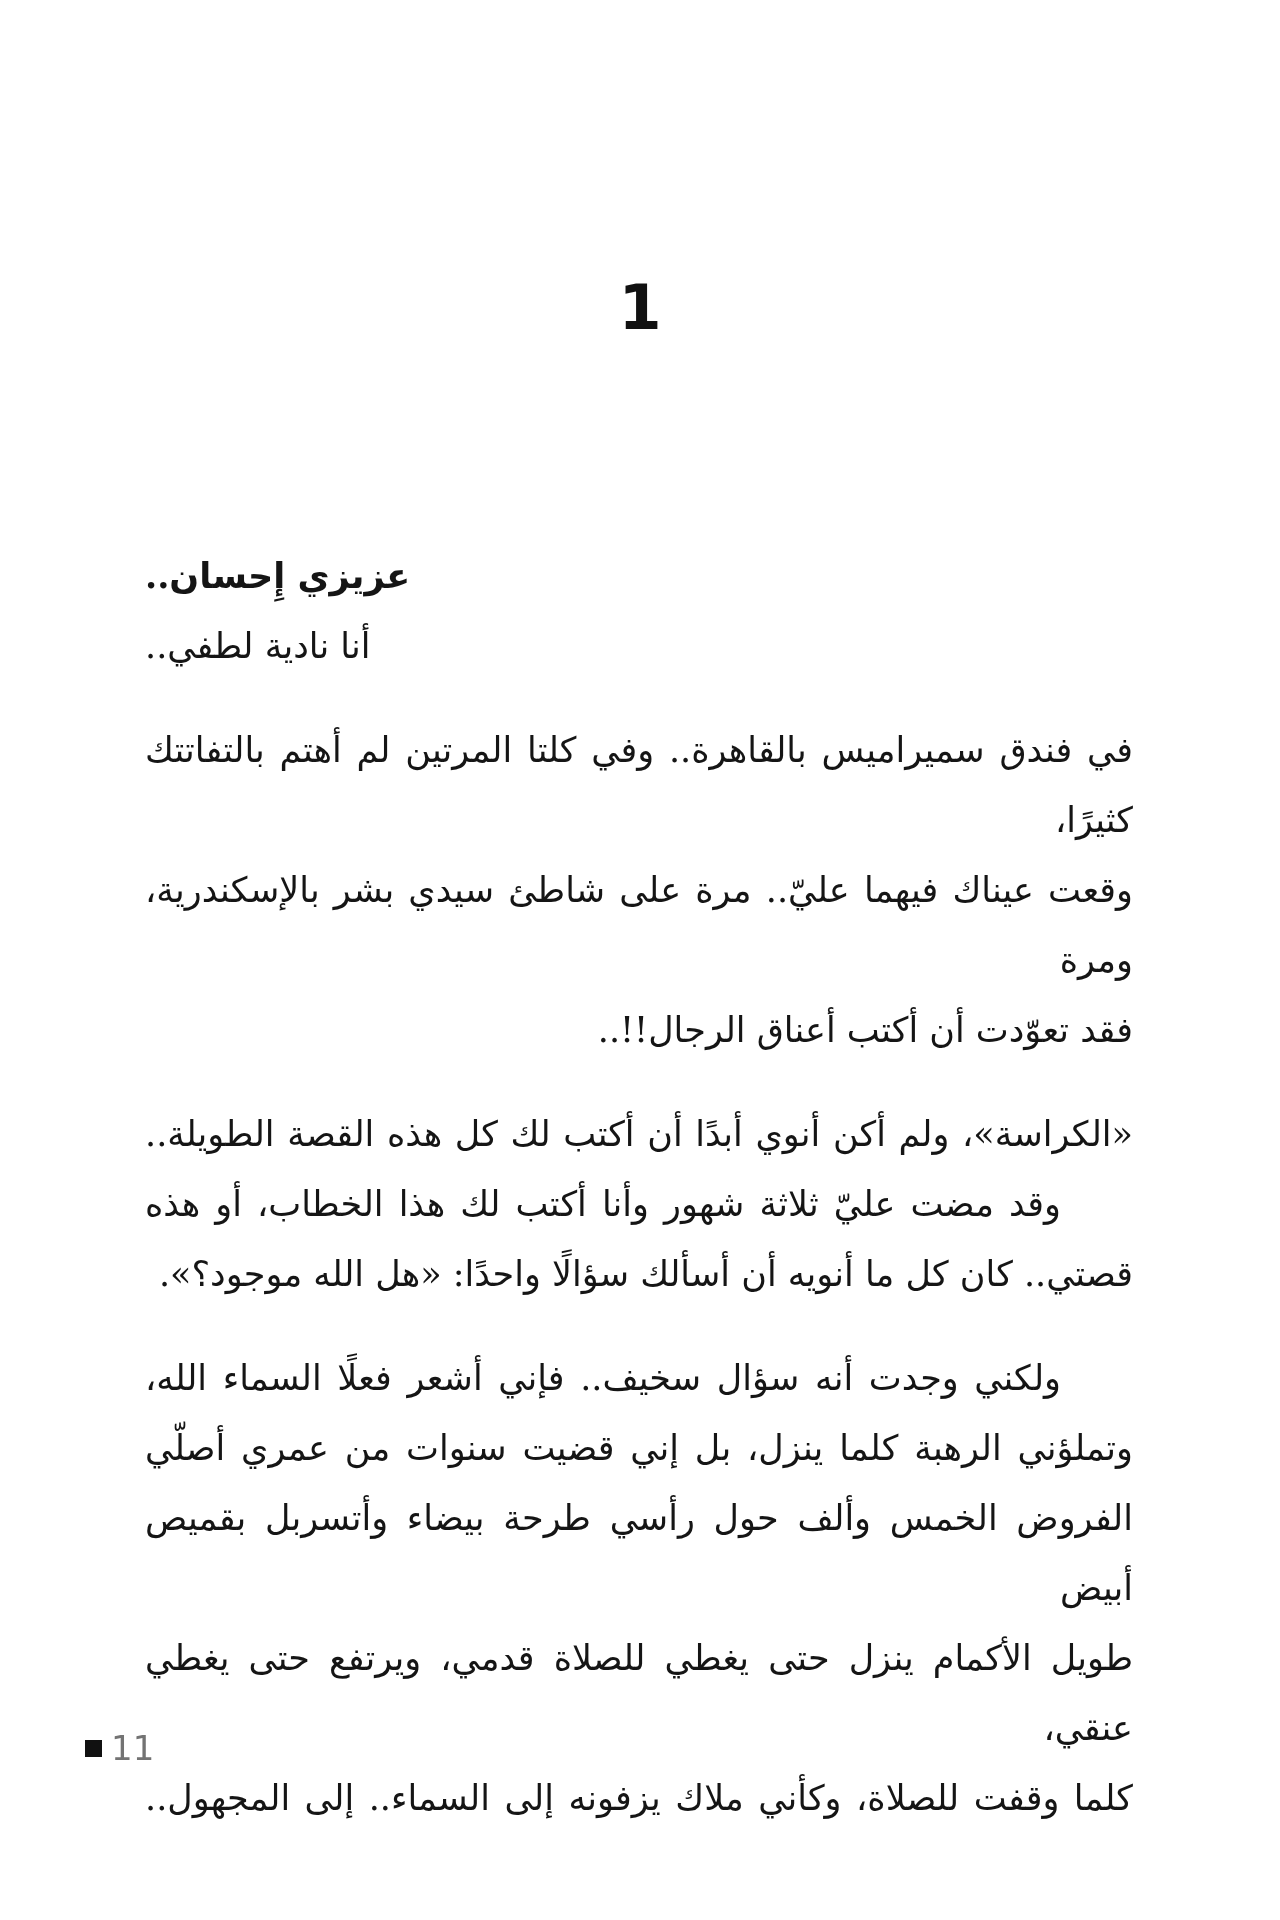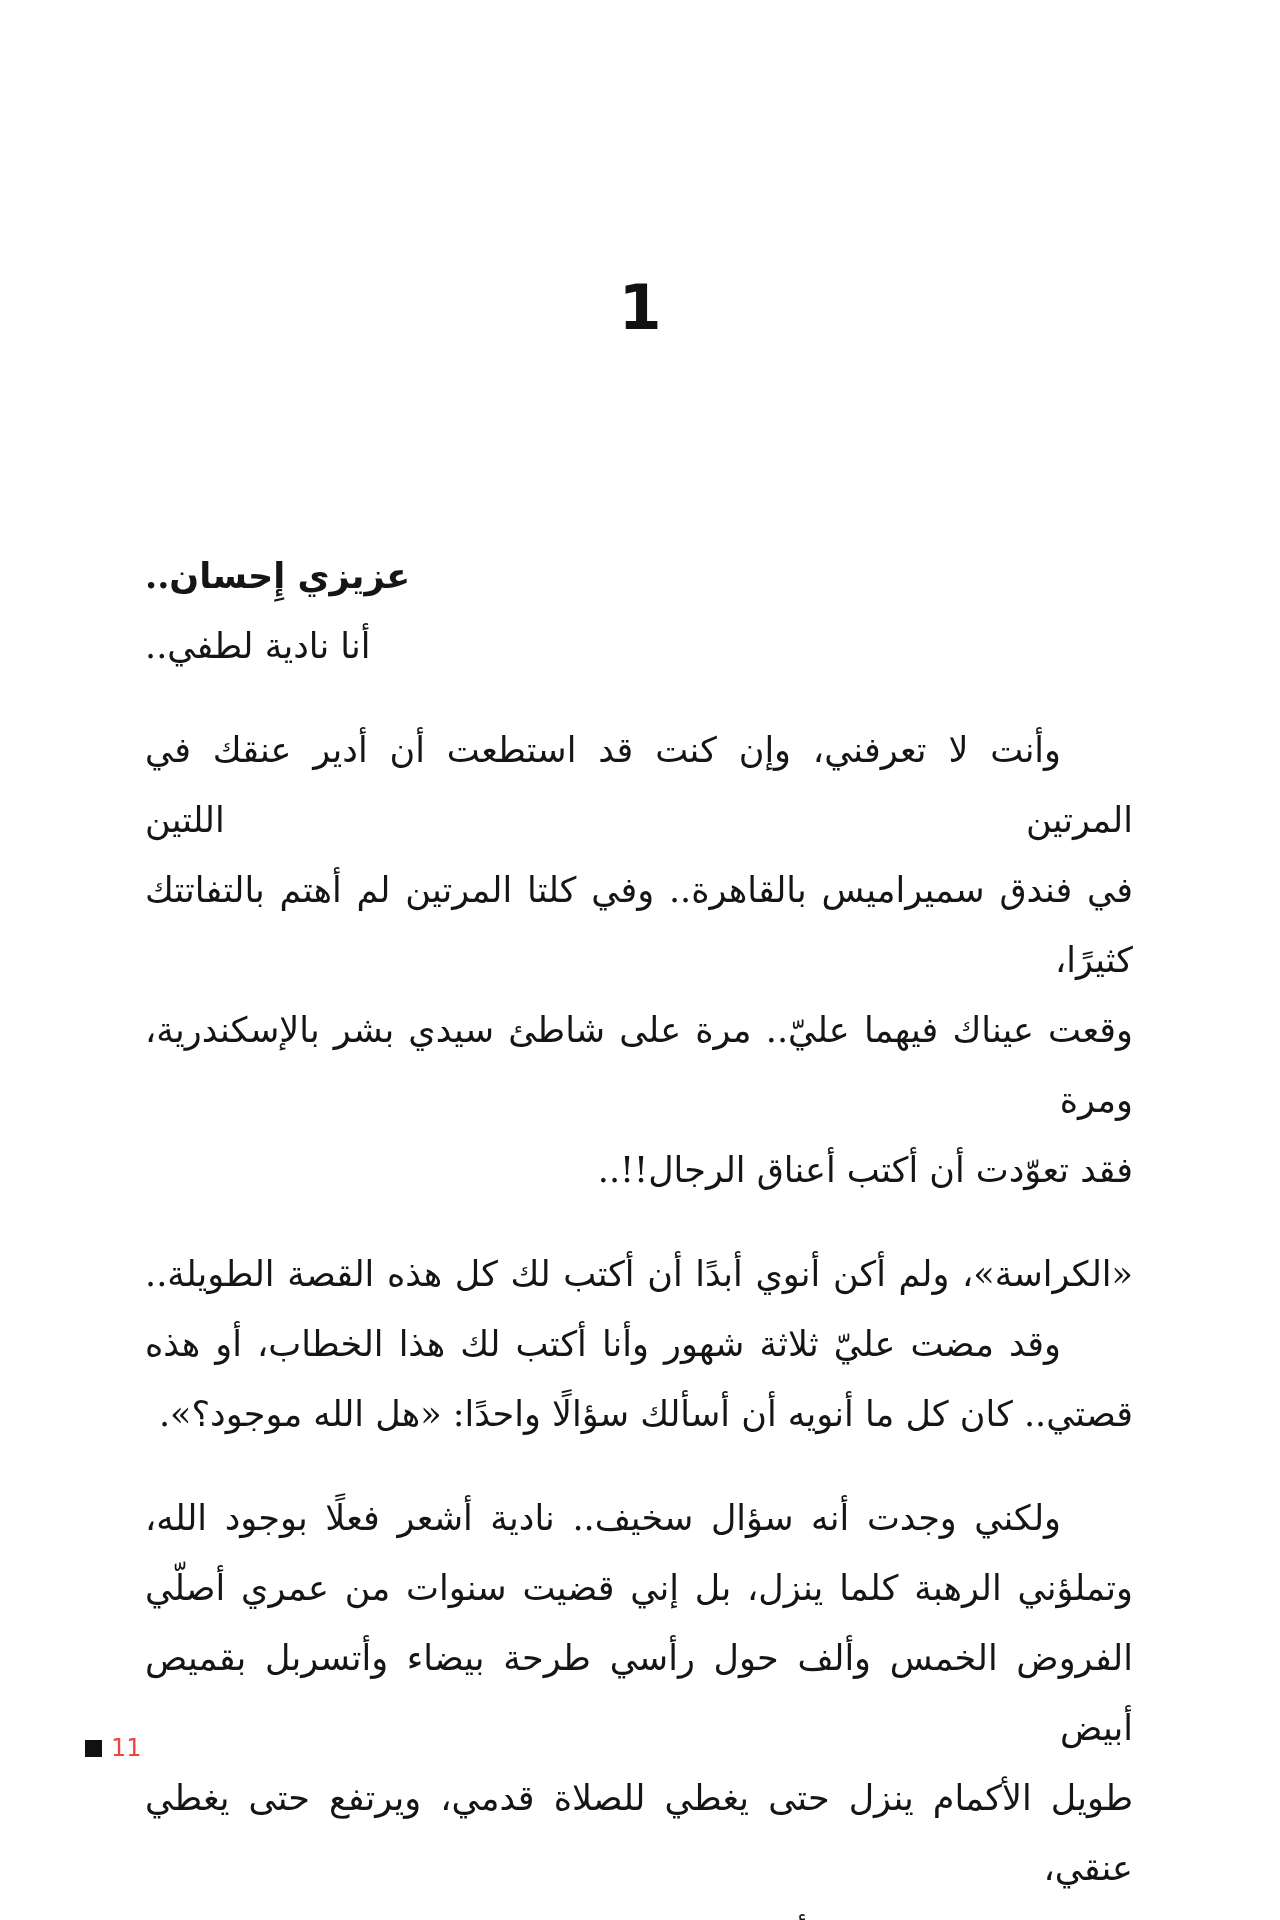--- a/index.html
+++ b/index.html
@@ -57,53 +57,52 @@
     direction: ltr;
   }
   .footer .marker {
     width: 17px;
     height: 17px;
     background: #111111;
     display: inline-block;
   }
   .footer .pagenum {
     font-family: "DejaVu Sans", "Liberation Sans", sans-serif;
-    font-size: 24px;
+    font-size: 34px;
     line-height: 34px;
-    color: #ef4444;
+    color: #737373;
   }
 </style>
 </head>
 <body>
 
 <div class="page">
 
   <div class="chapter-number">1</div>
 
   <div class="letter">
 
     <div class="salut bold">عزيزي إِحسان..</div>
 
     <div class="salut">أنا نادية لطفي..</div>
 
     <div class="para">
-      <div class="line first">وأنت لا تعرفني، وإن كنت قد استطعت أن أدير عنقك في المرتين اللتين</div>
       <div class="line">في فندق سميراميس بالقاهرة.. وفي كلتا المرتين لم أهتم بالتفاتتك كثيرًا،</div>
       <div class="line">وقعت عيناك فيهما عليّ.. مرة على شاطئ سيدي بشر بالإسكندرية، ومرة</div>
       <div class="line last">فقد تعوّدت أن أكتب أعناق الرجال!!..</div>
     </div>
 
     <div class="para">
       <div class="line">«الكراسة»، ولم أكن أنوي أبدًا أن أكتب لك كل هذه القصة الطويلة..</div>
       <div class="line first">وقد مضت عليّ ثلاثة شهور وأنا أكتب لك هذا الخطاب، أو هذه</div>
       <div class="line last">قصتي.. كان كل ما أنويه أن أسألك سؤالًا واحدًا: «هل الله موجود؟».</div>
     </div>
 
     <div class="para">
-      <div class="line first">ولكني وجدت أنه سؤال سخيف.. نادية أشعر فعلًا بوجود الله،</div>
+      <div class="line first">ولكني وجدت أنه سؤال سخيف.. فإني أشعر فعلًا السماء الله،</div>
       <div class="line">وتملؤني الرهبة كلما ينزل، بل إني قضيت سنوات من عمري أصلّي</div>
       <div class="line">الفروض الخمس وألف حول رأسي طرحة بيضاء وأتسربل بقميص أبيض</div>
       <div class="line">طويل الأكمام ينزل حتى يغطي للصلاة قدمي، ويرتفع حتى يغطي عنقي،</div>
       <div class="line">كلما وقفت للصلاة، وكأني ملاك يزفونه إلى السماء.. إلى المجهول..</div>
 
     </div>
 
   </div>
 
   <div class="footer">

